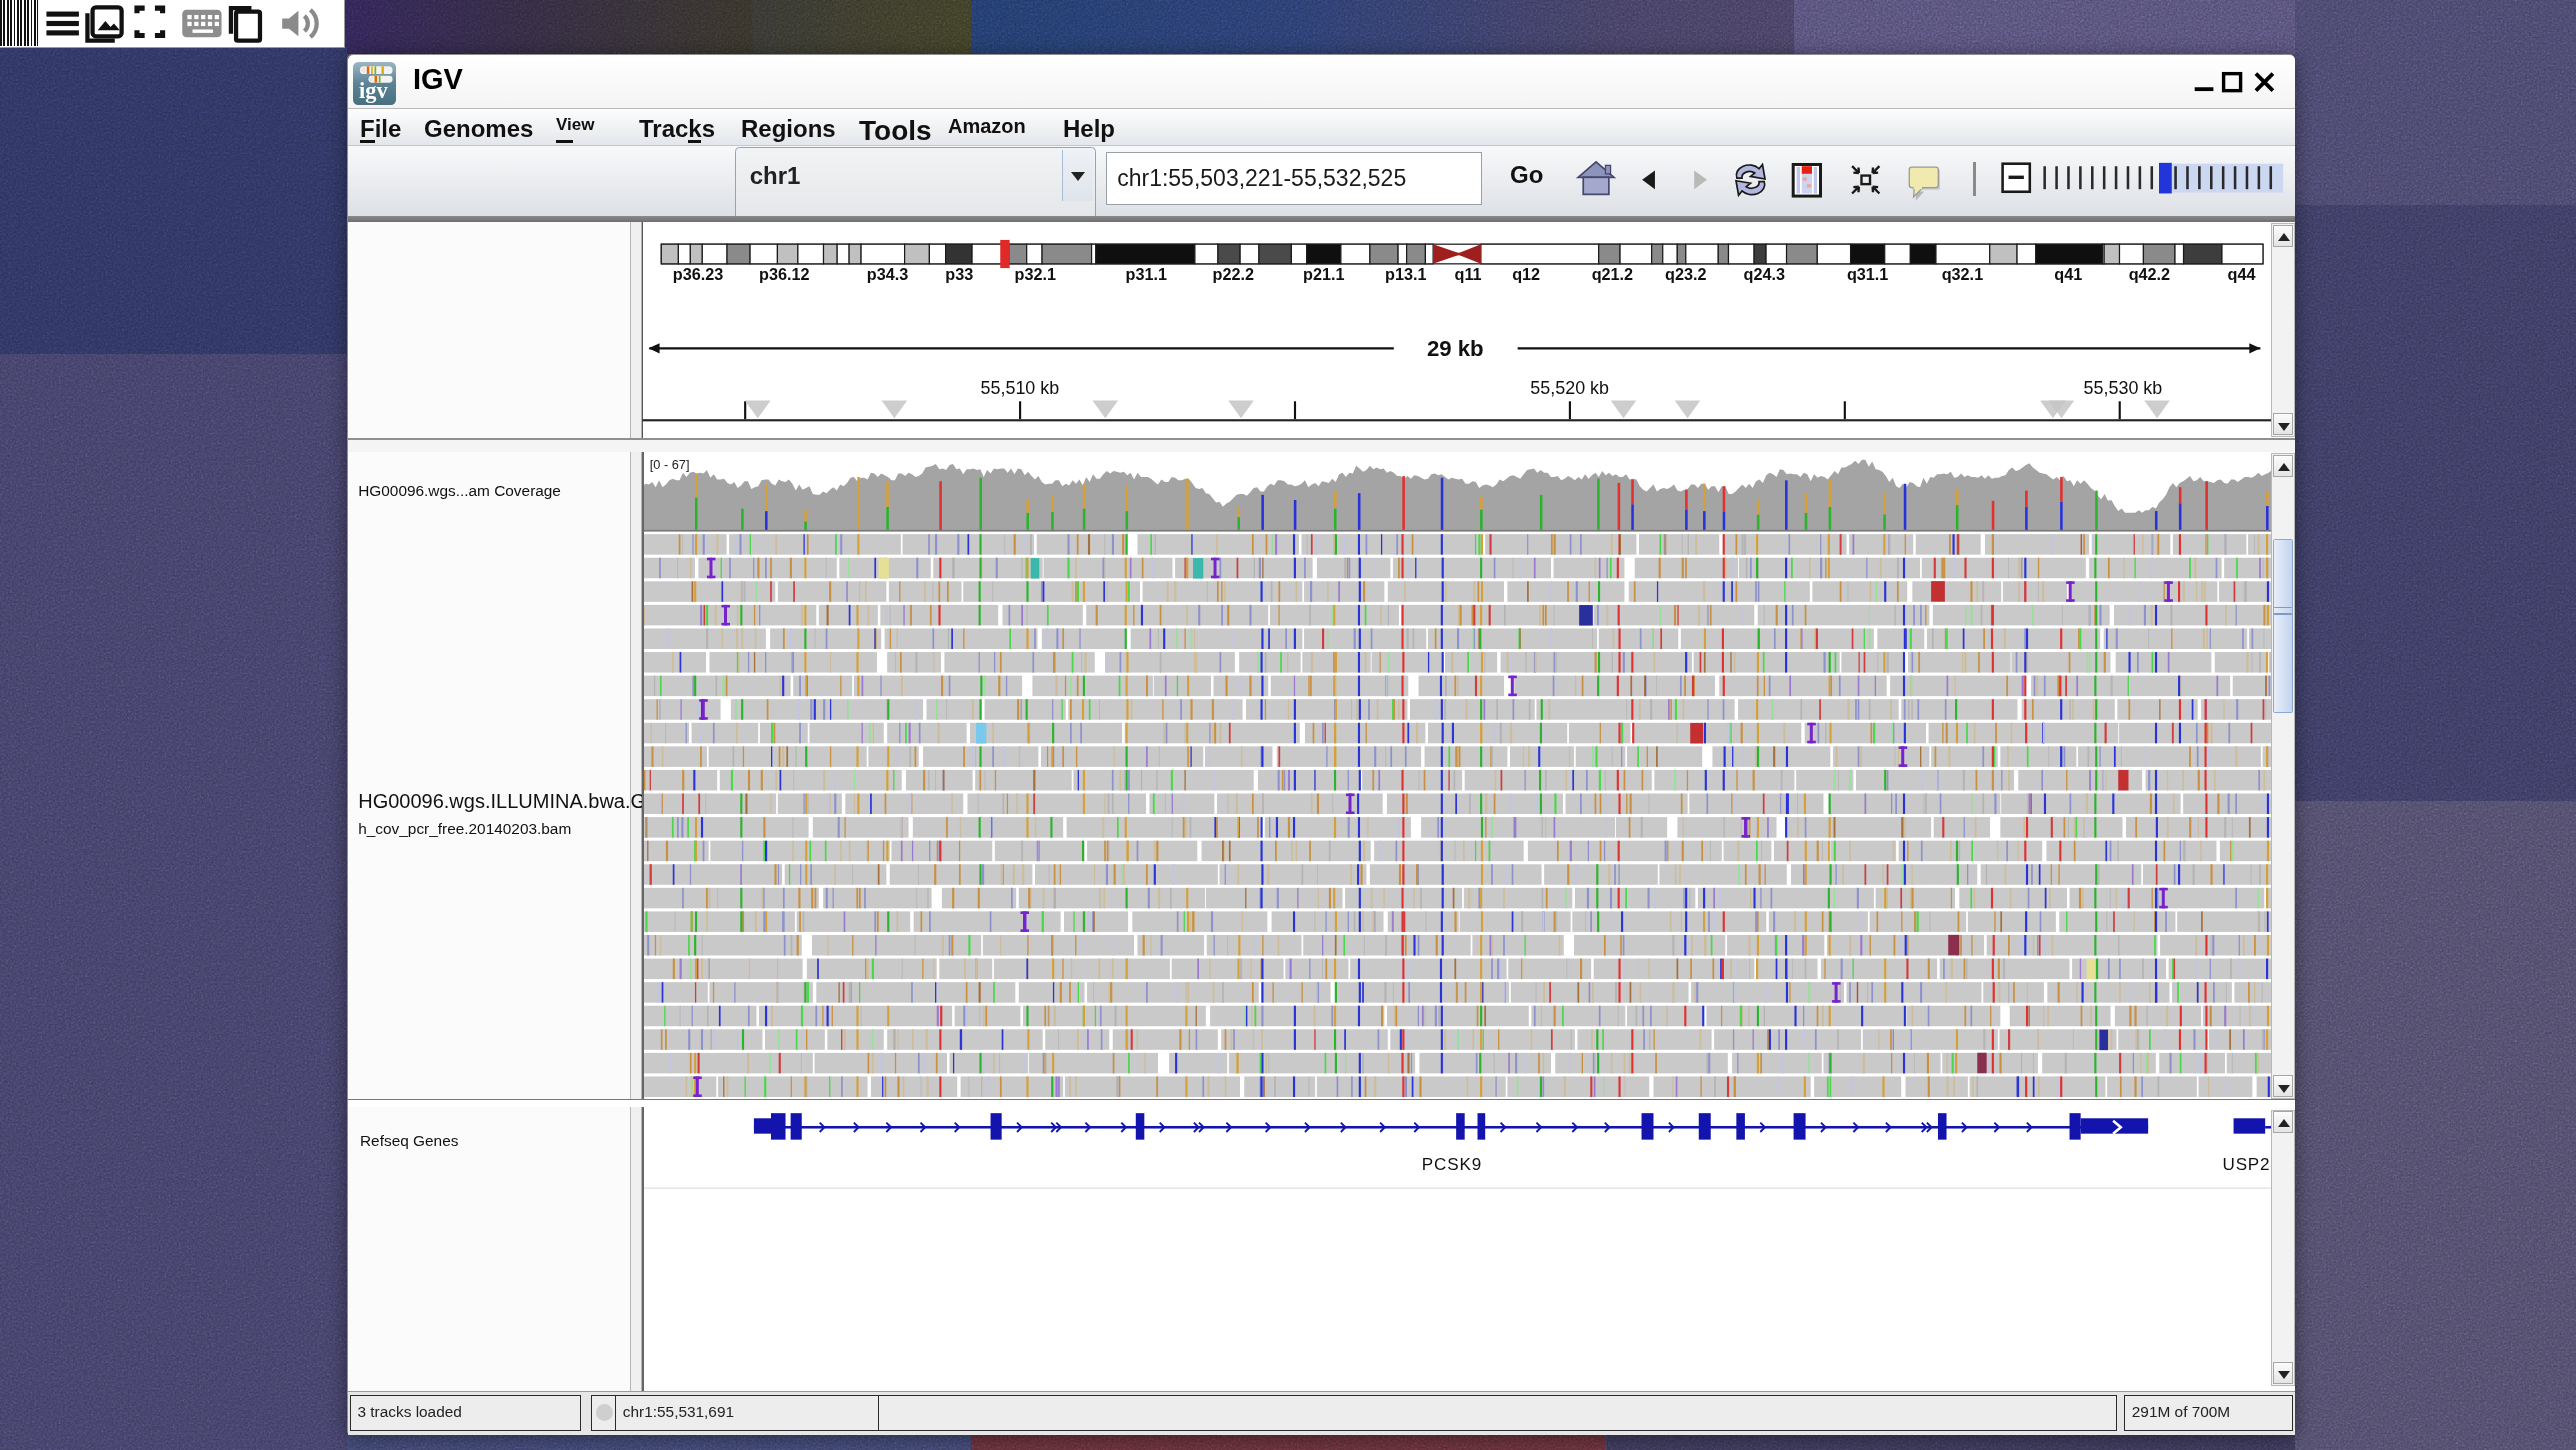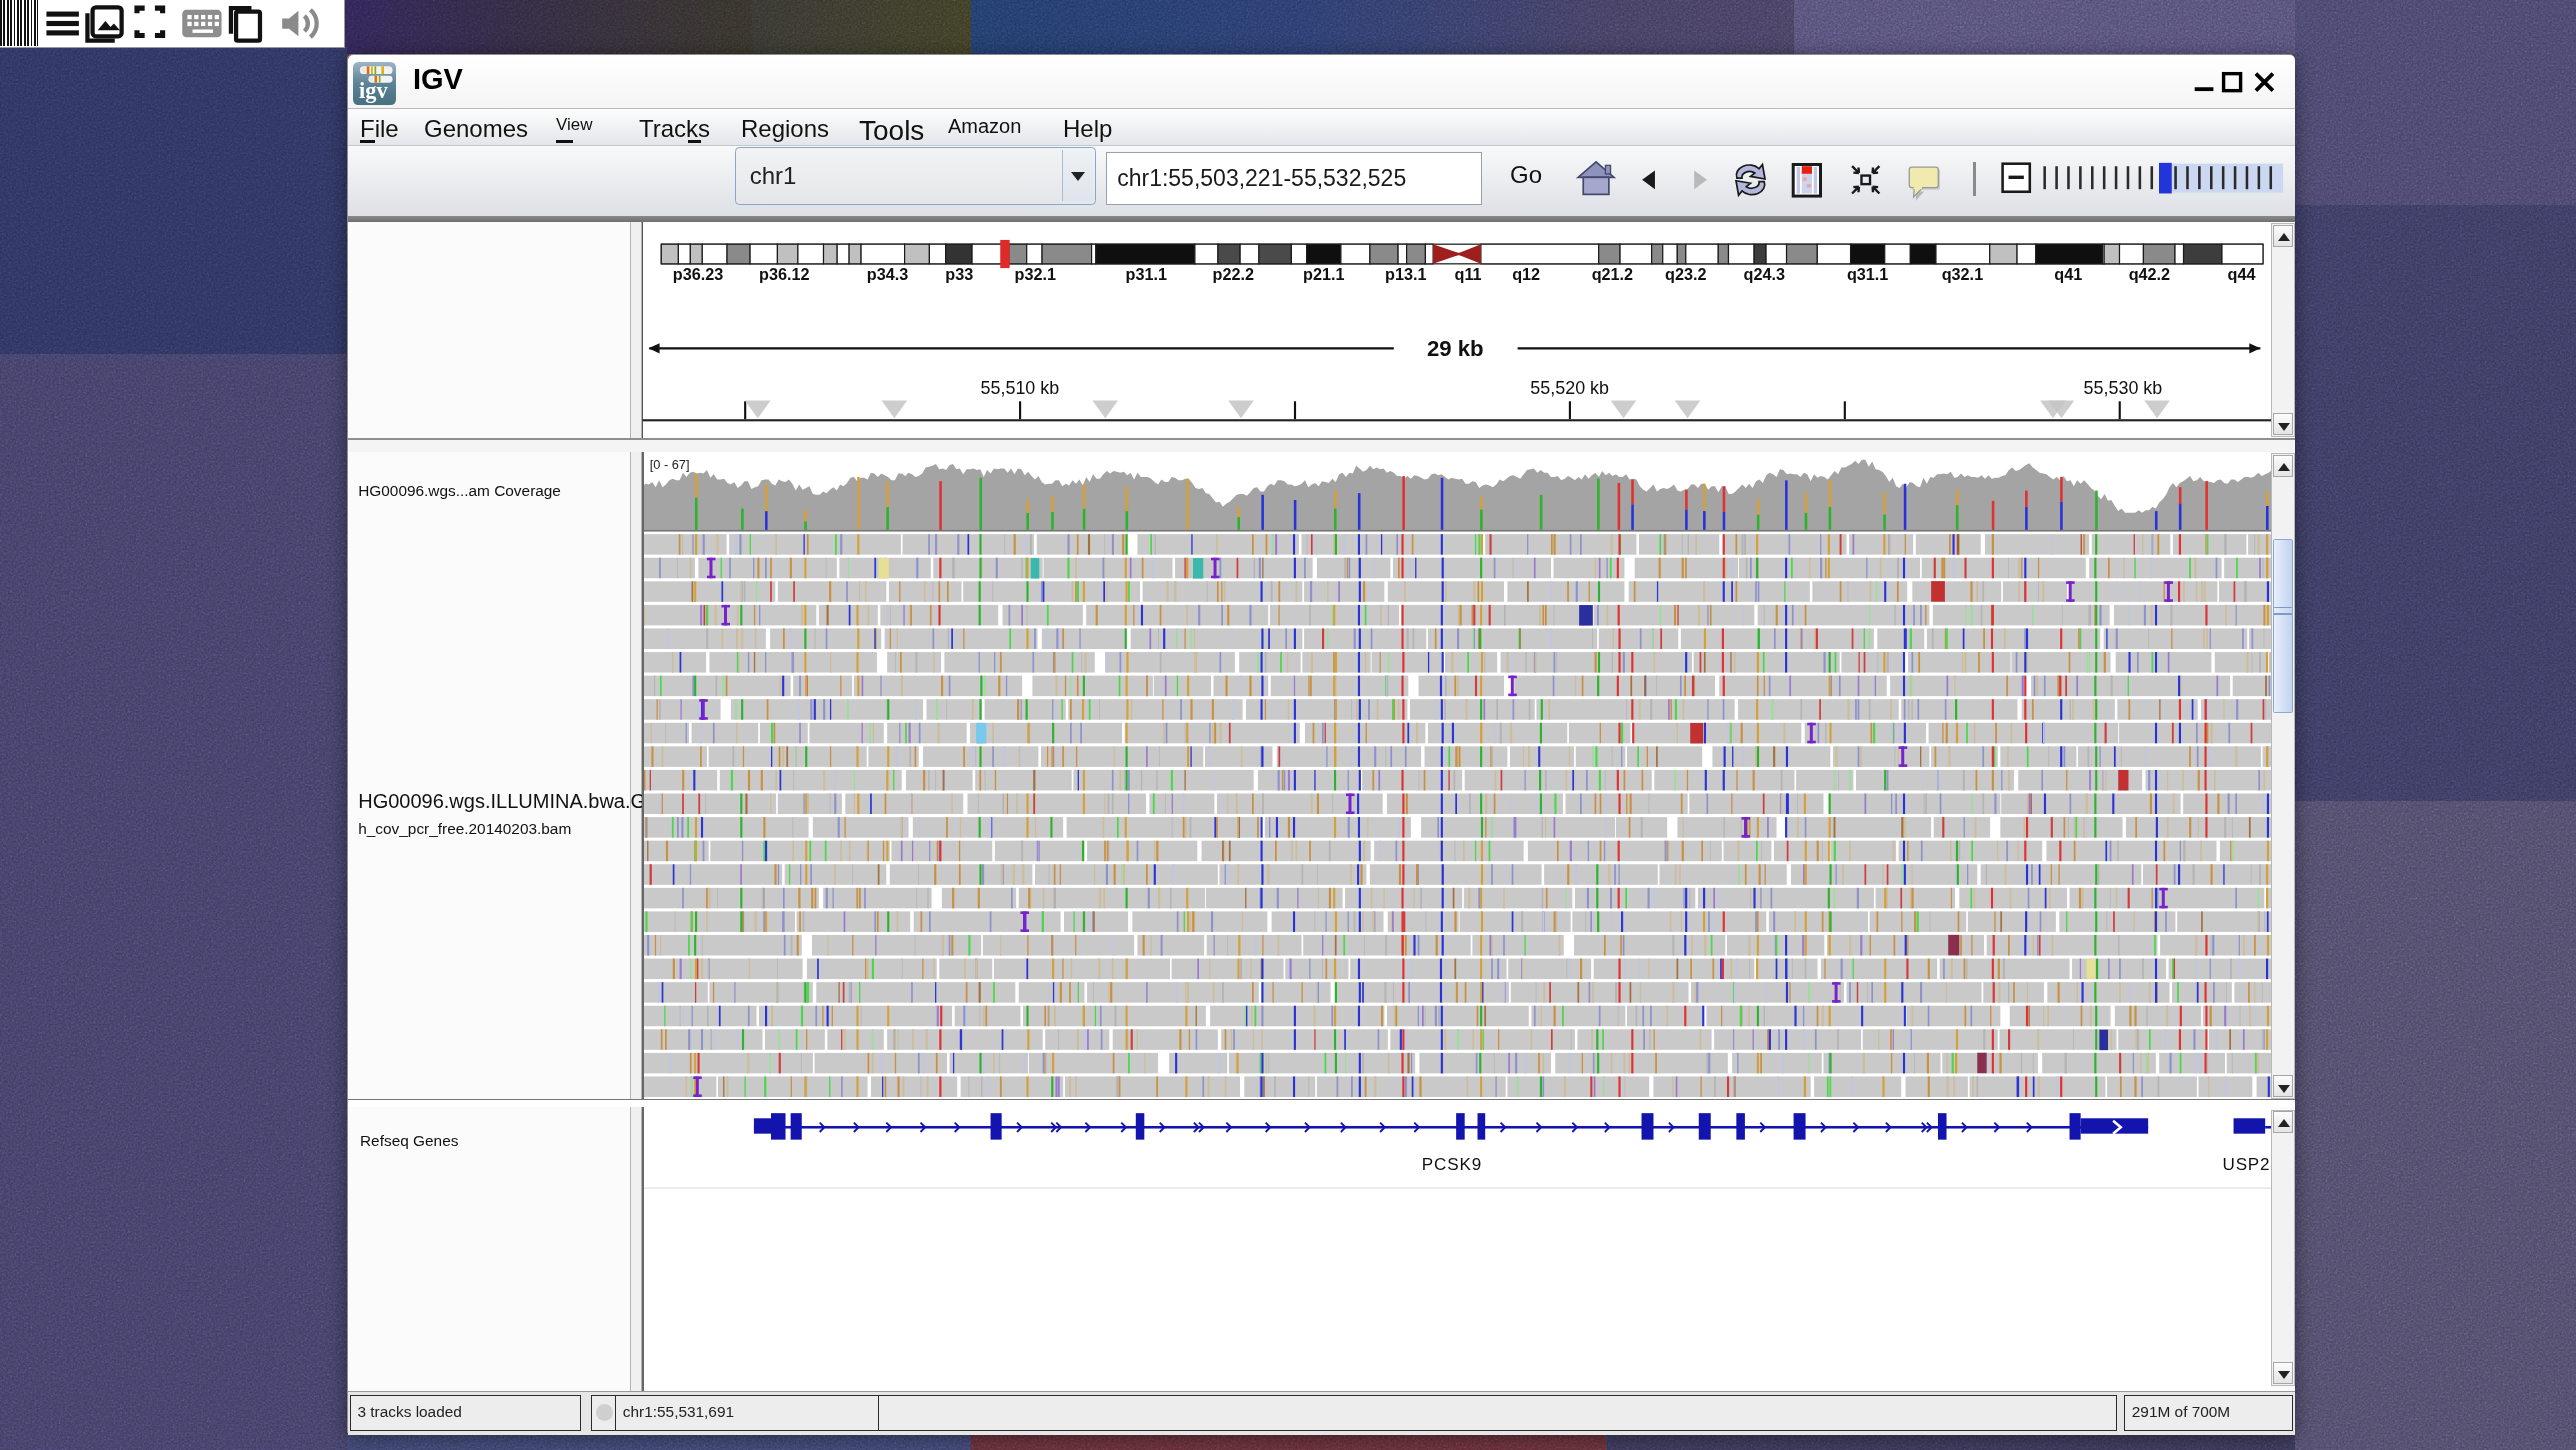--- a/index.html
+++ b/index.html
@@ -1,18 +1,18 @@
 <!DOCTYPE html>
 <html style="font-size:13.7px"><head><meta charset="utf-8"><style>
 *{margin:0;padding:0;box-sizing:border-box}
 html,body{width:2576px;height:1450px;overflow:hidden;background:#4b4569;font-family:"Liberation Sans",sans-serif}
 .abs{position:absolute}
 #desk{position:absolute;left:0;top:0;width:2576px;height:1450px}
 #win{position:absolute;left:347px;top:54px;width:1948px;height:1379px;background:#b91c1c;border:0.9px solid #8e8e8e;border-radius:5.1px 5.1px 0 0;box-shadow:0 3.4px 19px rgba(0,0,0,.45);z-index:5}
-.tb{position:absolute;font-weight:normal;color:#111}
+.tb{position:absolute;font-weight:bold;color:#111}
 </style></head><body>
 
 <div id="desk">
     <div class="abs" style="left:0px;top:0px;width:2576px;height:1450px;background:#403b5b"></div>
     <div class="abs" style="left:345px;top:0px;width:407px;height:54px;background:linear-gradient(90deg,#2d224e,#322f26)"></div>
     <div class="abs" style="left:752px;top:0px;width:220px;height:54px;background:linear-gradient(90deg,#33322e,#3a3a24)"></div>
     <div class="abs" style="left:971px;top:0px;width:823px;height:54px;background:linear-gradient(90deg,#203762,#283865 40%,#3f3a59 78%,#423c59)"></div>
     <div class="abs" style="left:1794px;top:0px;width:501px;height:54px;background:#4f4a6e"></div>
     <div class="abs" style="left:0px;top:47px;width:347px;height:307px;background:#2b3158"></div>
     <div class="abs" style="left:0px;top:354px;width:347px;height:1096px;background:#3e3b5f"></div>
@@ -117,21 +117,21 @@
         <div class="tb" style="left:393px;top:0;font-size:24px">Regions</div>
         <div class="tb" style="left:511px;top:0;font-size:28px">Tools</div>
         <div class="tb" style="left:600px;top:0;font-size:20px">Amazon</div>
         <div class="tb" style="left:715px;top:0;font-size:24px">Help</div>
 <div class="abs" style="left:12px;top:25px;width:14.5px;height:2.6px;background:#111"></div>
 <div class="abs" style="left:208px;top:25px;width:17px;height:2.6px;background:#111"></div>
 <div class="abs" style="left:340px;top:25px;width:13px;height:2.6px;background:#111"></div>
 </div>
     </div>
 <div class="abs" style="left:0;top:91px;width:1947px;height:70px;background:linear-gradient(#f8f9fa,#dde0e5)">
-<div class="abs" style="left:387px;top:0.9px;width:361px;height:58px;background:linear-gradient(#f2f3f4,#e4e6e9);border:1.7px solid #88a5cc;border-radius:4.3px">
+<div class="abs" style="left:387px;top:0.9px;width:361px;height:74px;background:linear-gradient(#f2f3f4,#e4e6e9);border:1.7px solid #88a5cc;border-radius:4.3px">
 <div class="tb" style="left:13.7px;top:13.7px;font-size:24px;color:#222">chr1</div>
 <div class="abs" style="right:1.7px;top:1.7px;width:31px;height:51px;background:linear-gradient(#eef1f5,#dfe4ec);border-left:0.9px solid #a8bcd8">
 <div class="abs" style="left:7.7px;top:22px;width:0;height:0;border:7.7px solid transparent;border-top:9.4px solid #222"></div>
         </div>
       </div>
 <div class="abs" style="left:758px;top:6px;width:376px;height:53px;background:#fff;border:1.7px solid #9aa0a8">
 <div class="abs" style="left:10.2px;top:12px;font-size:23px;color:#1a1a1a">chr1:55,503,221-55,532,525</div>
       </div>
 <div class="tb" style="left:1162px;top:14.5px;font-size:24px">Go</div>
 <svg class="abs" style="left:1225px;top:9.4px" width="367" height="48" viewBox="0 0 430 56">

